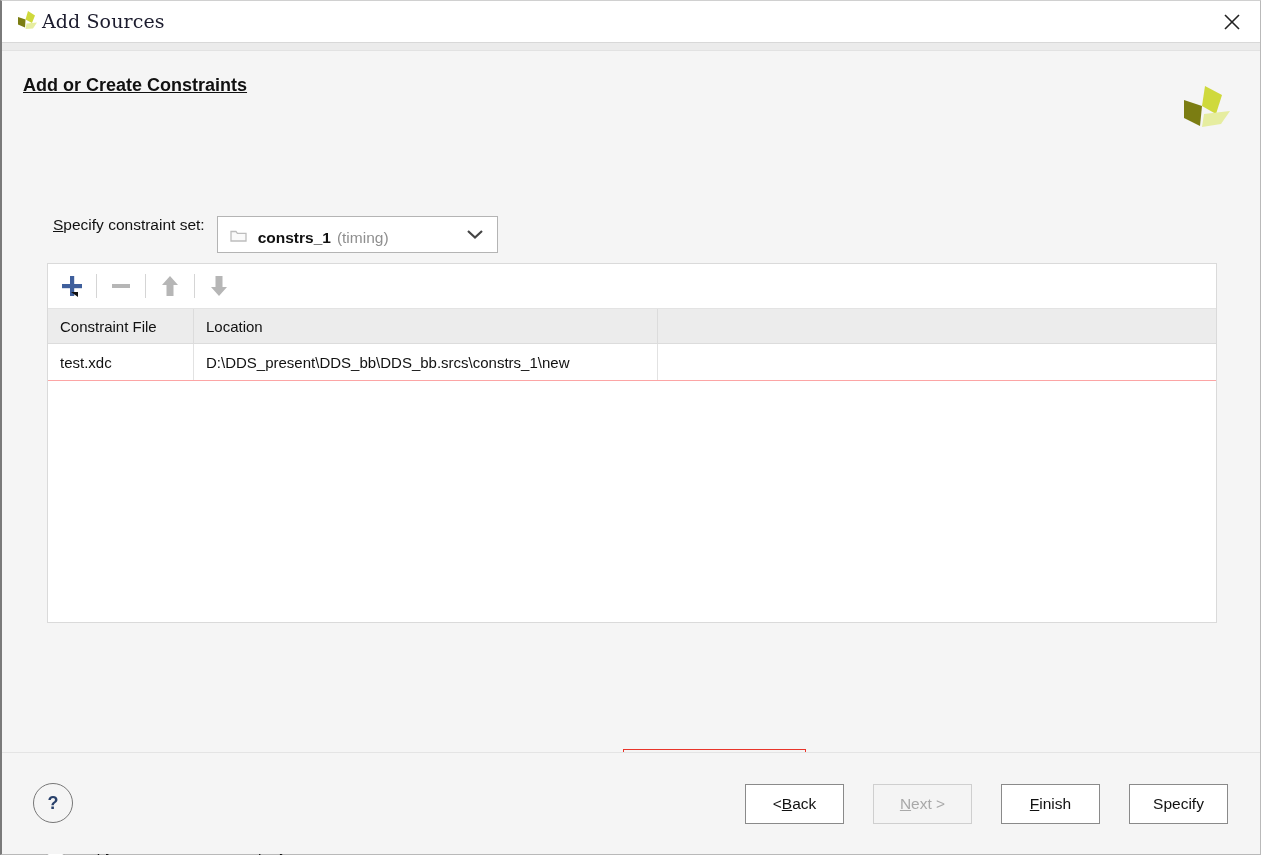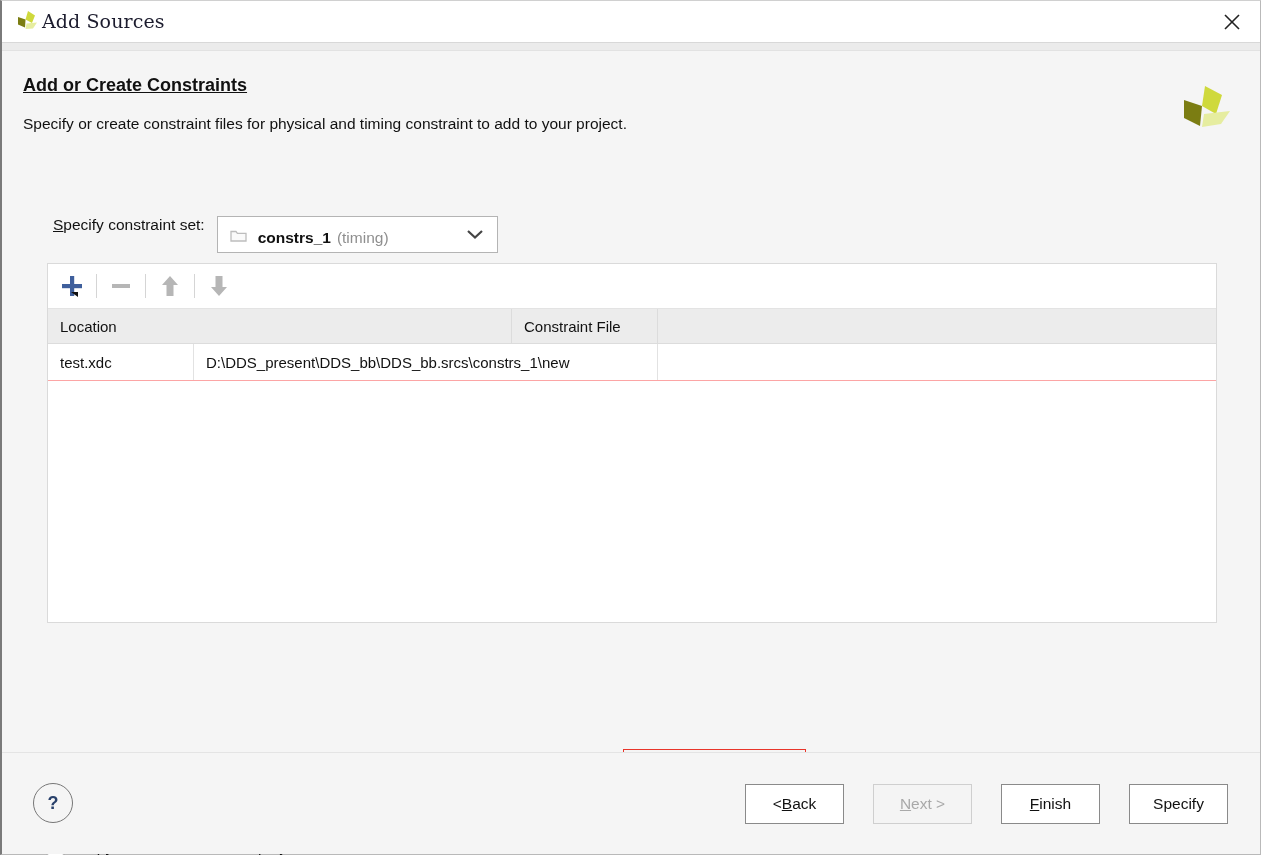--- a/index.html
+++ b/index.html
@@ -313,21 +313,20 @@
       <svg width="20" height="20" viewBox="0 0 20 20">
         <line x1="3" y1="3" x2="17" y2="17" stroke="#222" stroke-width="1.6"></line>
         <line x1="17" y1="3" x2="3" y2="17" stroke="#222" stroke-width="1.6"></line>
       </svg>
     </div>
   </div>
   <div id="title-band"></div>
 
   <div id="header">
     <div id="page-title">Add or Create Constraints</div>
-    <div id="page-subtitle">Specify or create constraint files for physical and timing constraint to add to your project.</div>
     <span id="brand-logo">
       <svg width="56" height="50" viewBox="0 0 56 50">
         <polygon points="27,2 44,11 38,30 24,22" fill="#cfd93c"></polygon>
         <polygon points="6,16 24,22 22,42 6,34" fill="#7b7d12"></polygon>
         <polygon points="26,30 52,27 43,40 24,43" fill="#e6eda0"></polygon>
       </svg>
     </span>
   </div>
 
   <div id="body-area">
@@ -374,22 +373,22 @@
         </div>
         <div class="tb-sep"></div>
         <div class="tb-btn">
           <svg width="24" height="26" viewBox="0 0 24 26">
             <polygon points="12,23 20,14 15.5,14 15.5,3 8.5,3 8.5,14 4,14" fill="#b6b6b6"></polygon>
           </svg>
         </div>
       </div>
 
       <div id="table-head">
+        <div class="th c0">Constraint File</div>
         <div class="th c1">Location</div>
-        <div class="th c0">Constraint File</div>
         <div class="th c2"></div>
       </div>
 
       <div class="tr">
         <div class="td c0">test.xdc</div>
         <div class="td c1">D:\DDS_present\DDS_bb\DDS_bb.srcs\constrs_1\new</div>
         <div class="td c2"></div>
       </div>
     </div>
 

